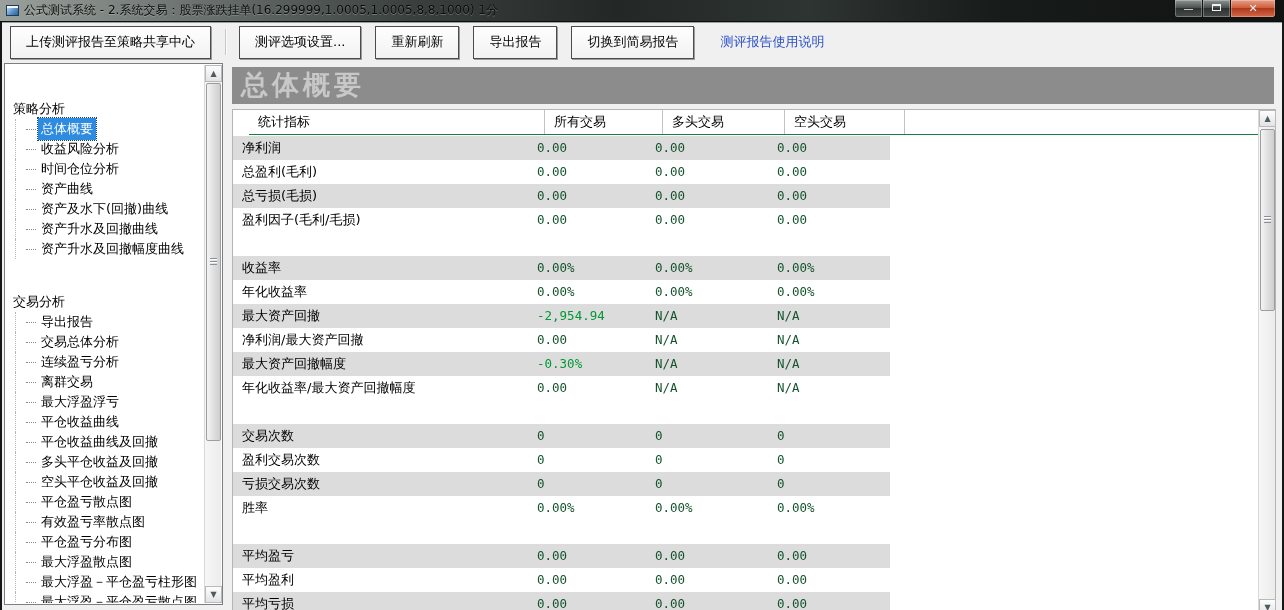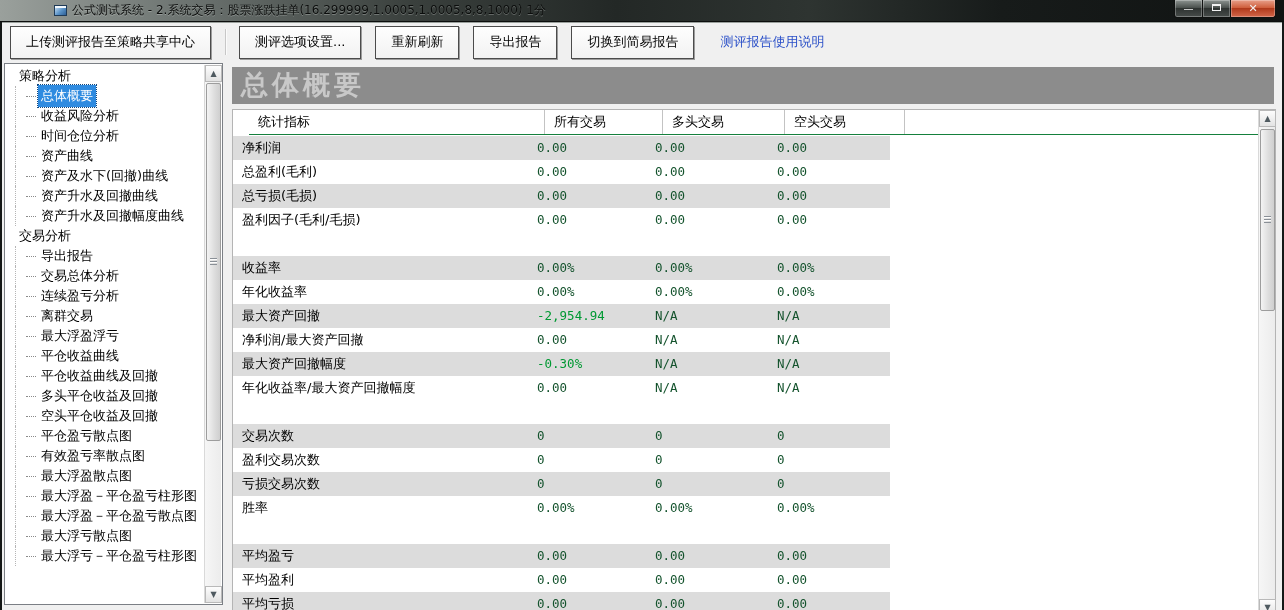--- a/index.html
+++ b/index.html
@@ -4,21 +4,21 @@
 <style>
   * { margin:0; padding:0; box-sizing:border-box; }
   html,body { width:1284px; height:610px; overflow:hidden; }
   body { font-family:"DejaVu Sans","Liberation Sans",sans-serif; background:#141716; position:relative; }
 
   
   .titlebar {
     position:absolute; top:0; left:0; width:1284px; height:22px;
     background:linear-gradient(90deg,#9aa09c 0%,#6e7572 14%,#3a403d 32%,#232826 48%,#2e3431 63%,#171b1a 78%,#101312 100%);
     border-bottom:1px solid #0c0e0d;
-    display:flex; align-items:center;padding-left:48px;
+    display:flex; align-items:center;
   }
   .app-icon {
     width:13px; height:11px; margin:0 5px 0 6px;
     background:linear-gradient(135deg,#cfe4f7 0%,#5a93c8 55%,#2d5f96 100%);
     border:1px solid #1e3a57; box-shadow:inset 0 2px 0 #f2f8fd;
   }
   .title-text { font-size:12px; color:#0b0d0c; text-shadow:0 1px 0 rgba(255,255,255,.25); white-space:nowrap; }
   .win-controls { position:absolute; top:0; right:8px; display:flex; }
   .win-btn {
     height:18px; border:1px solid #101211; border-top:none;
@@ -53,21 +53,21 @@
   .tb-gap { width:14px; }
   .tb-link { margin-left:12px; font-size:13px; color:#2b50c8; white-space:nowrap; cursor:pointer; }
 
   
   .tree-panel {
     position:absolute; top:40px; left:2px; width:219px; bottom:5px;
     background:#fff; border:1px solid #7b7f85;
   }
   .tree-list { position:absolute; top:2px; left:1px; right:18px; bottom:1px; overflow:hidden; }
   .tree-item { position:relative; height:20px; line-height:20px; font-size:13px; color:#000; white-space:nowrap; display:flex; align-items:center; }
-  .tree-item.root { padding-left:10px; }
+  .tree-item.root { padding-left:4px;margin-top:33px; }
   .tree-item.child { padding-left:20px; }
   .tree-item.child::before { content:""; width:10px; margin-right:2px; border-top:1px dotted #8a8a8a; }
   .tree-item.child::after { content:""; position:absolute; left:9px; top:0; bottom:0; border-left:1px dotted #b5b5b5; }
   .tree-label { padding:1px 3px; }
   .tree-item.selected .tree-label { background:#2f8be0; color:#fff; outline:1px dotted #10457c; }
 
   
   .vscroll { position:absolute; width:17px; background:linear-gradient(90deg,#f6f6f6,#ececec); }
   .tree-scroll { top:1px; right:1px; bottom:1px; border-left:1px solid #d9d9d9; }
   .main-scroll { top:0; right:0; bottom:0; border-left:1px solid #d9d9d9; }
@@ -200,20 +200,23 @@
         <div class="tree-item child">
           <span class="tree-label">空头平仓收益及回撤</span>
         </div>
         <div class="tree-item child">
           <span class="tree-label">平仓盈亏散点图</span>
         </div>
         <div class="tree-item child">
           <span class="tree-label">有效盈亏率散点图</span>
         </div>
         <div class="tree-item child">
+          <span class="tree-label">平仓盈亏分布图</span>
+        </div>
+        <div class="tree-item child">
           <span class="tree-label">最大浮盈散点图</span>
         </div>
         <div class="tree-item child">
           <span class="tree-label">最大浮盈－平仓盈亏柱形图</span>
         </div>
         <div class="tree-item child">
           <span class="tree-label">最大浮盈－平仓盈亏散点图</span>
         </div>
         <div class="tree-item child">
           <span class="tree-label">最大浮亏散点图</span>

